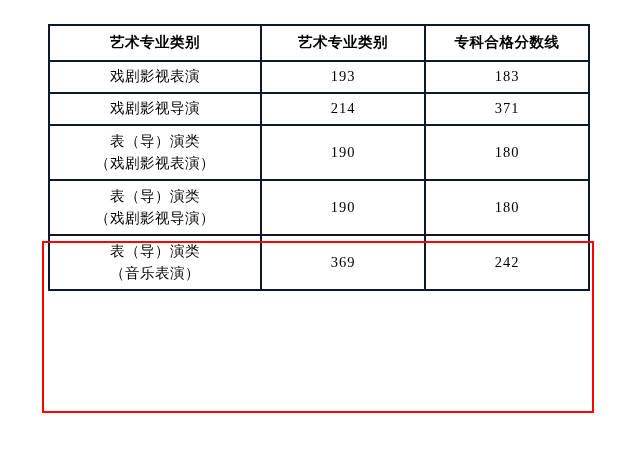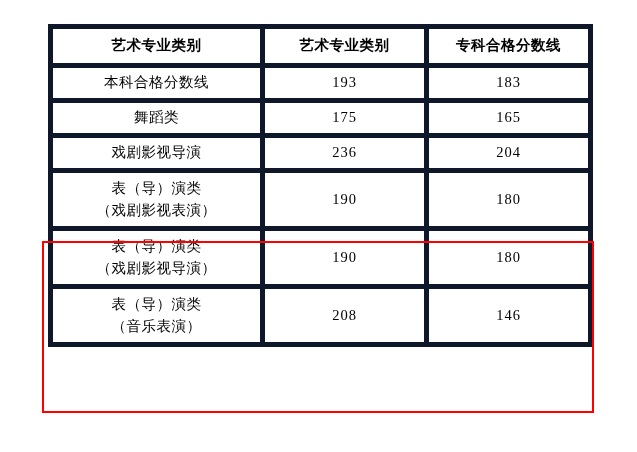--- a/index.html
+++ b/index.html
@@ -25,21 +25,21 @@
     top: 24px;
     width: 540px;
   }
   table.score-table {
     border-collapse: collapse;
     width: 540px;
     table-layout: fixed;
   }
   table.score-table th,
   table.score-table td {
-    border: 5px solid #0f172a;
+    border: 2px solid #0f172a;
     text-align: center;
     vertical-align: middle;
     font-size: 14.5px;
     color: #000000;
     padding: 0;
     line-height: 1.45;
     margin-top: 32px;
   }
   table.score-table th {
     height: 34px;
@@ -83,38 +83,31 @@
       <thead>
         <tr>
           <th>艺术专业类别</th>
           <th>艺术专业类别</th>
           <th>专科合格分数线</th>
         </tr>
       </thead>
       <tbody>
         <tr class="single-row">
           <td class="cat">
-              <span class="line">本科合格分数线</span>
+              <span class="line">戏剧影视表演</span>
             </td>
           <td class="num">193</td>
           <td class="num">183</td>
         </tr>
         <tr class="single-row">
           <td class="cat">
-              <span class="line">舞蹈类</span>
-            </td>
-          <td class="num">175</td>
-          <td class="num">165</td>
-        </tr>
-        <tr class="single-row">
-          <td class="cat">
               <span class="line">戏剧影视导演</span>
             </td>
-          <td class="num">236</td>
-          <td class="num">204</td>
+          <td class="num">214</td>
+          <td class="num">371</td>
         </tr>
         <tr class="double-row">
           <td class="cat">
             <span class="line">表（导）演类</span>
             <span class="line">（戏剧影视表演）</span>
           </td>
           <td class="num">190</td>
           <td class="num">180</td>
         </tr>
         <tr class="double-row">
@@ -123,20 +116,20 @@
             <span class="line">（戏剧影视导演）</span>
           </td>
           <td class="num">190</td>
           <td class="num">180</td>
         </tr>
         <tr class="double-row">
           <td class="cat">
             <span class="line">表（导）演类</span>
             <span class="line">（音乐表演）</span>
           </td>
-          <td class="num">208</td>
-          <td class="num">146</td>
+          <td class="num">369</td>
+          <td class="num">242</td>
         </tr>
       </tbody>
     </table>
     <div class="highlight-box" style="left: -6px; top: 216.5px; width: 552px; height: 172px; border-color: rgb(255, 0, 0);"></div>
   </div>
 </div>
 
 </body></html>

